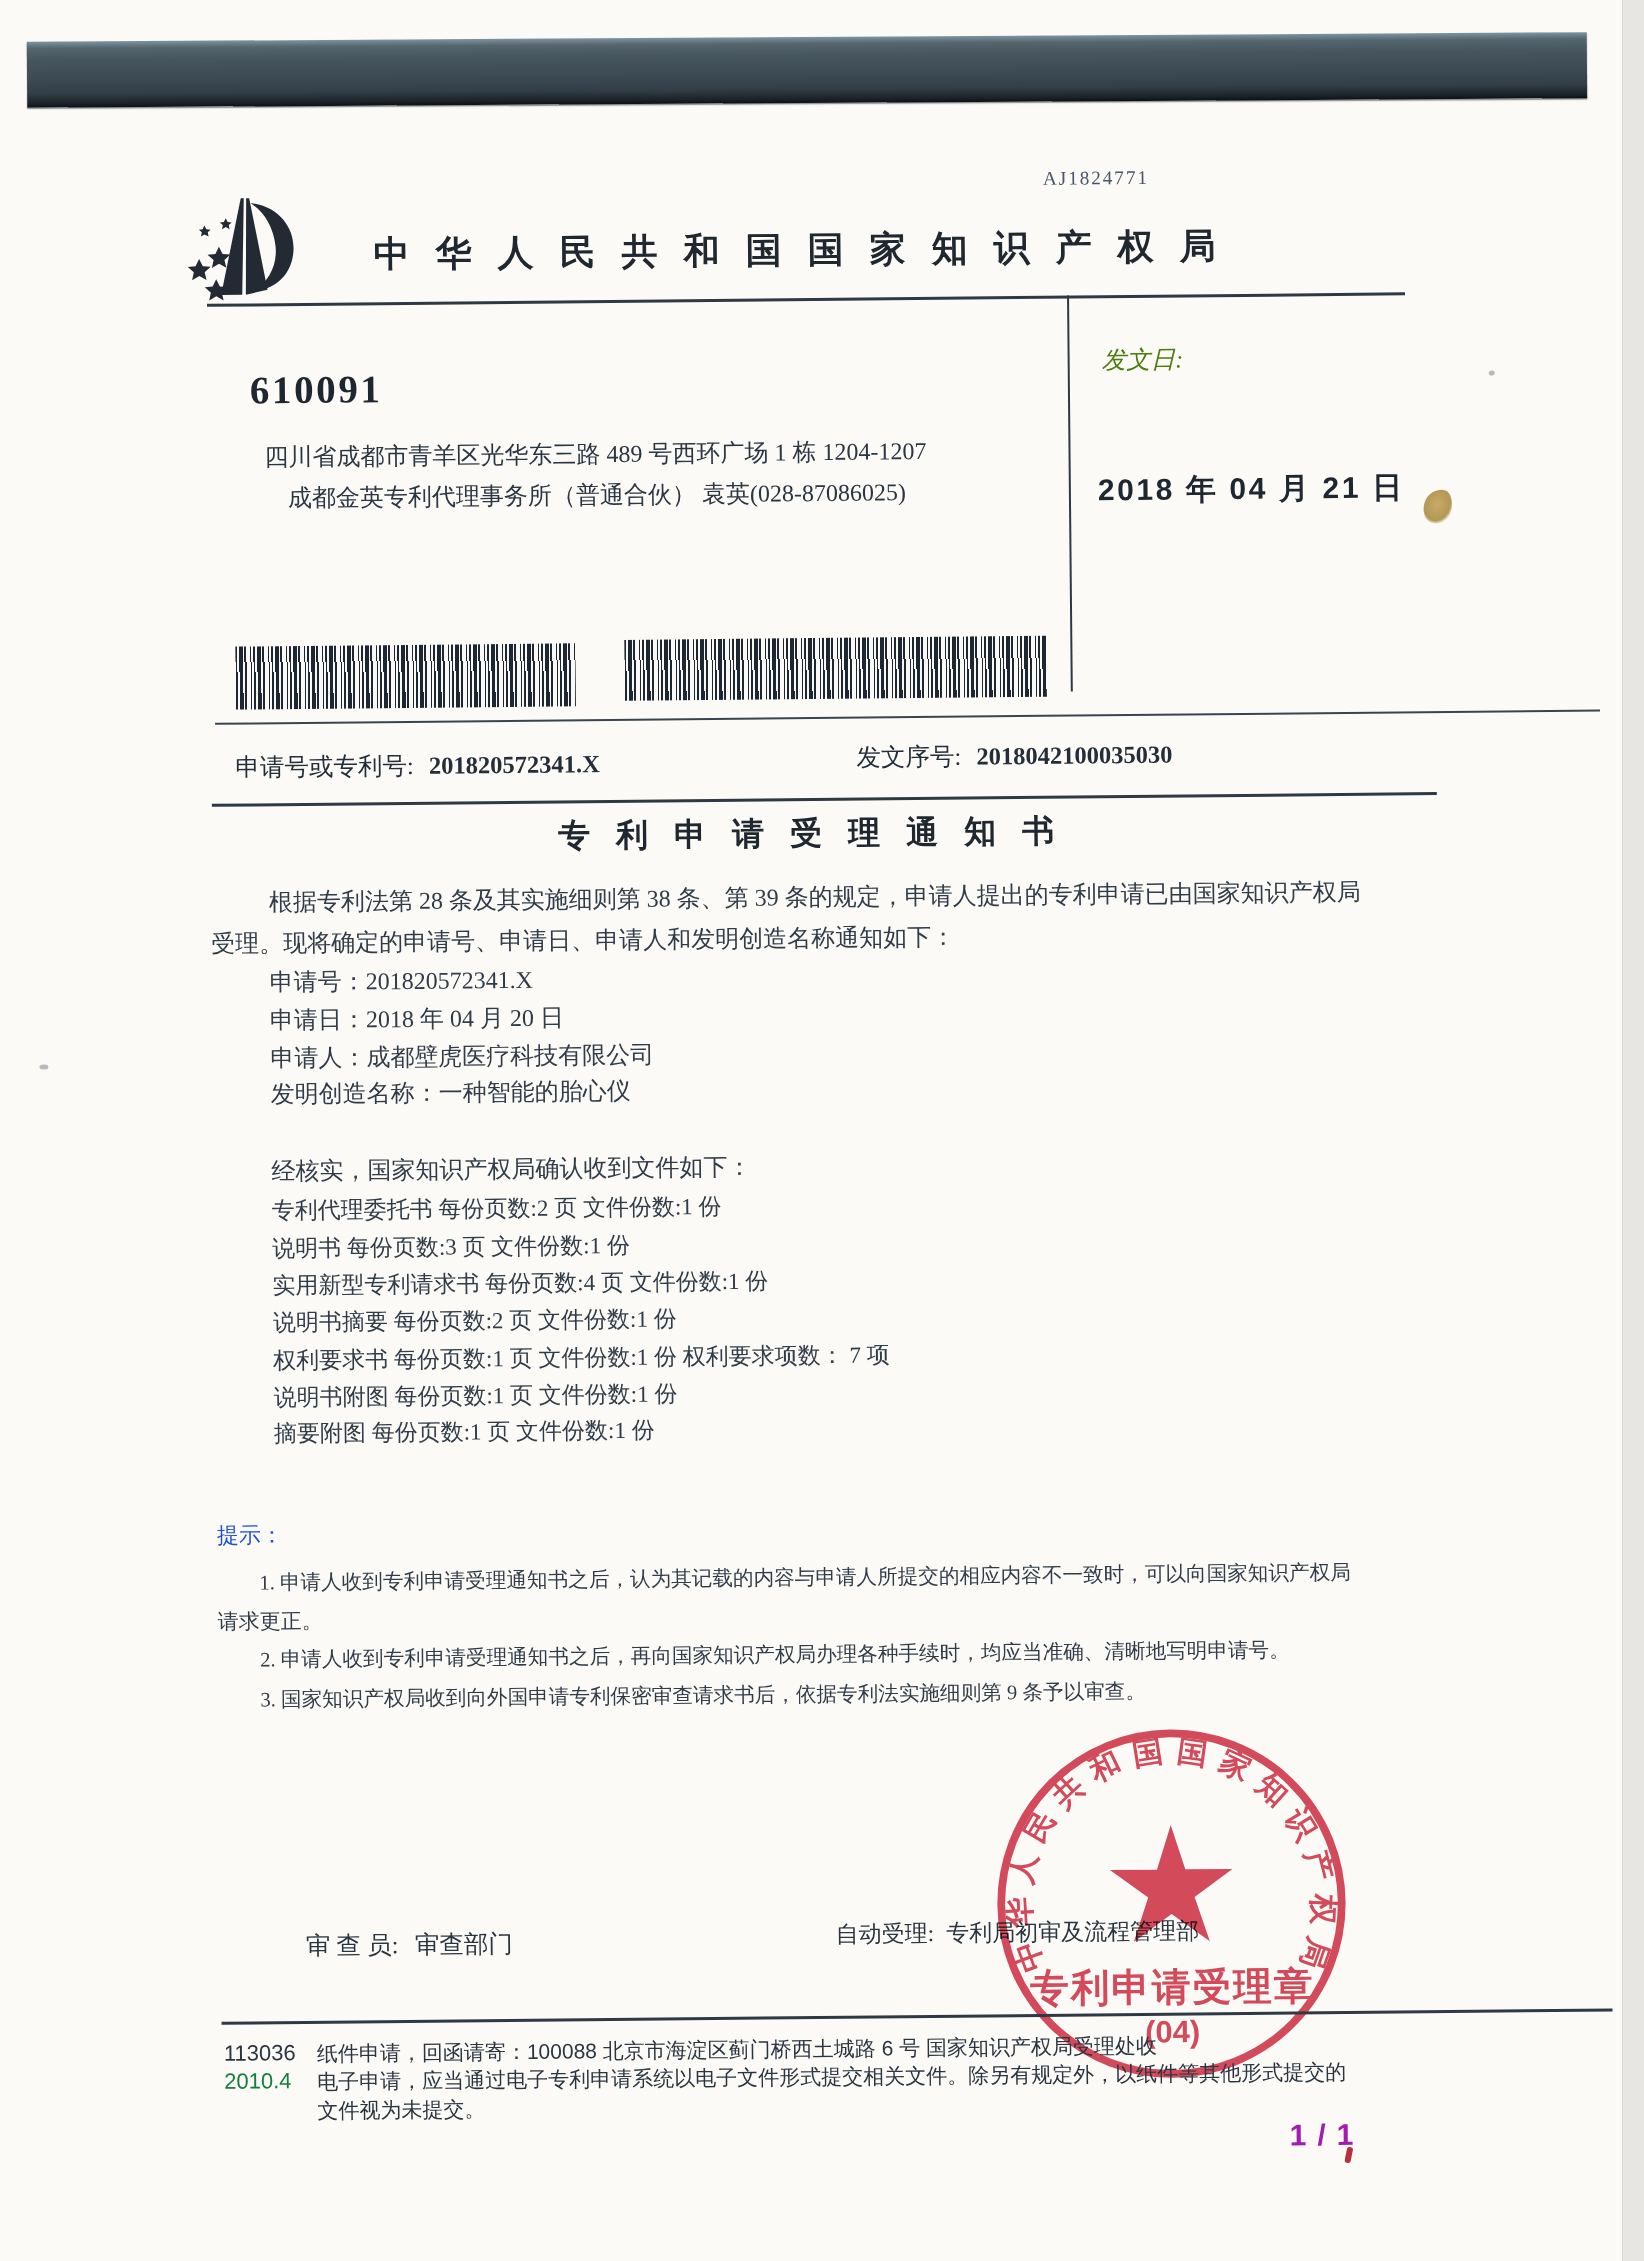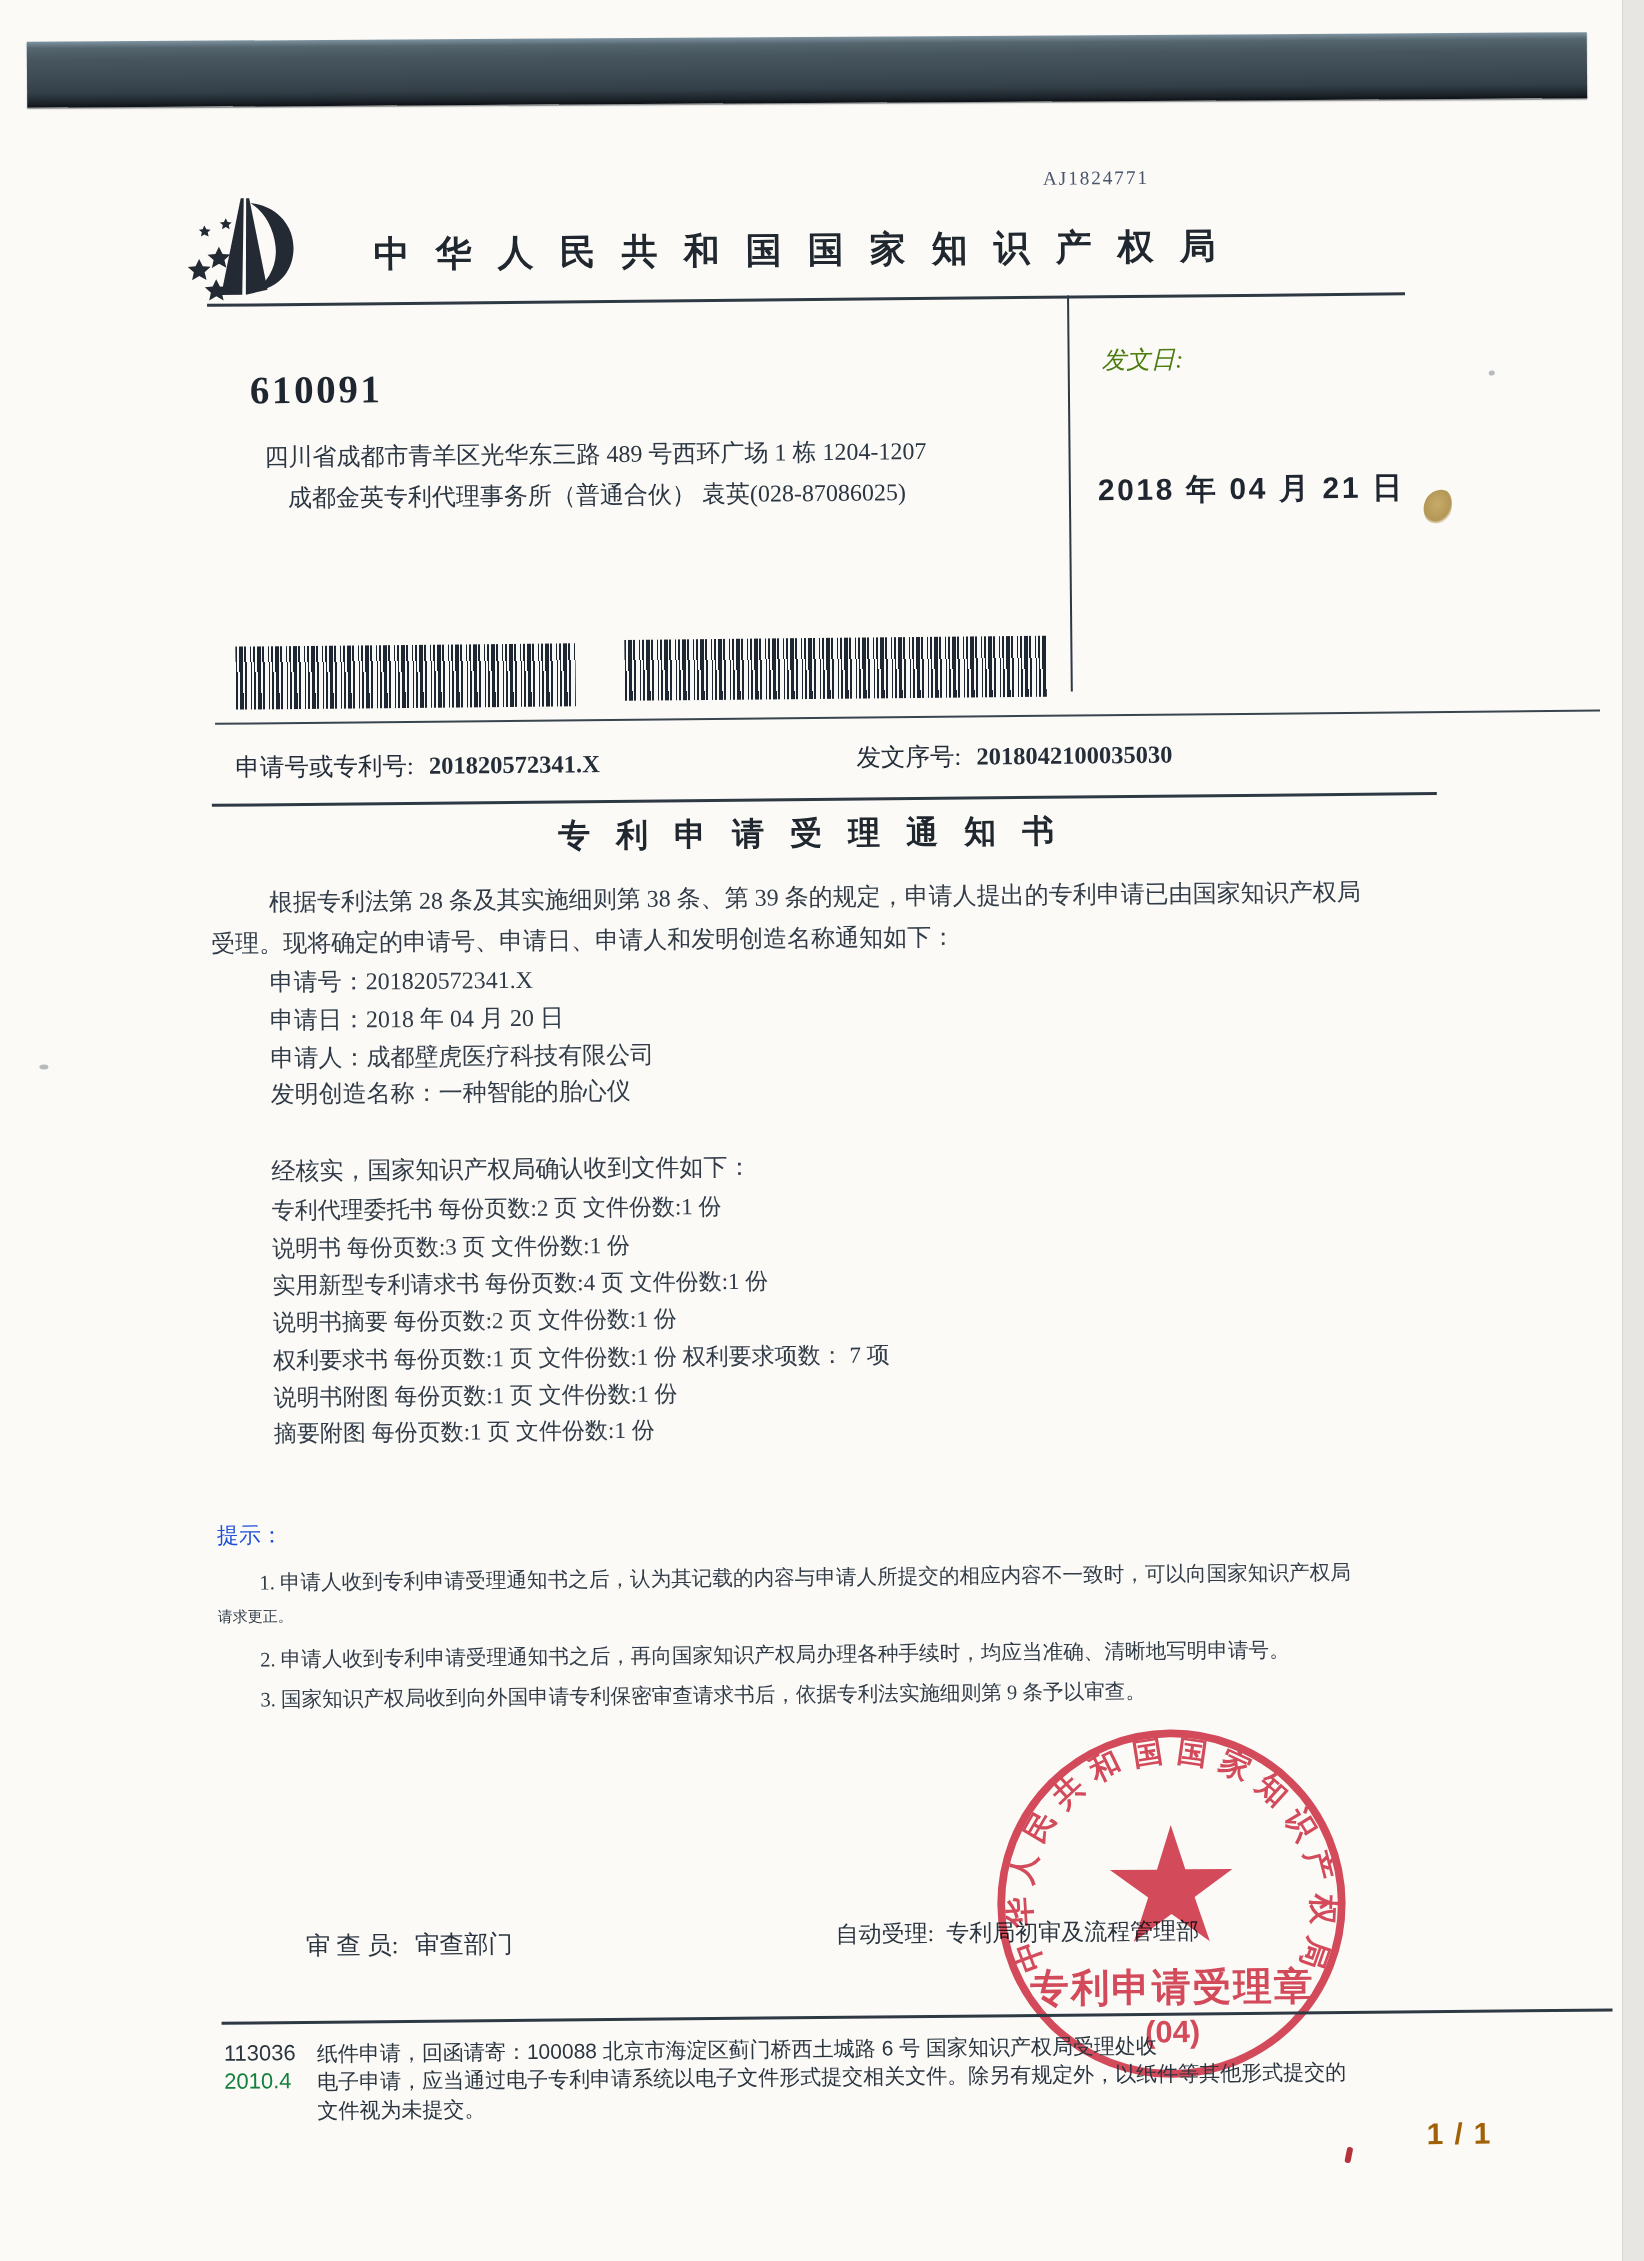--- a/index.html
+++ b/index.html
@@ -117,21 +117,21 @@
     <div class="abs label" style="left:271px;top:1190px;font-size:23px;">专利代理委托书  每份页数:2 页  文件份数:1 份</div>
     <div class="abs label" style="left:271px;top:1228px;font-size:23px;">说明书  每份页数:3 页  文件份数:1 份</div>
     <div class="abs label" style="left:271px;top:1265px;font-size:23px;">实用新型专利请求书  每份页数:4 页  文件份数:1 份</div>
     <div class="abs label" style="left:271px;top:1302px;font-size:23px;">说明书摘要  每份页数:2 页  文件份数:1 份</div>
     <div class="abs label" style="left:271px;top:1340px;font-size:23px;">权利要求书  每份页数:1 页  文件份数:1 份  权利要求项数：  7 项</div>
     <div class="abs label" style="left:271px;top:1377px;font-size:23px;">说明书附图  每份页数:1 页  文件份数:1 份</div>
     <div class="abs label" style="left:271px;top:1413px;font-size:23px;">摘要附图  每份页数:1 页  文件份数:1 份</div>
 
     <div class="abs label" style="left:213px;top:1515px;font-size:22px;color:#1d4ed8;">提示：</div>
     <div class="abs label" style="left:255px;top:1563px;font-size:20.6px;">1. 申请人收到专利申请受理通知书之后，认为其记载的内容与申请人所提交的相应内容不一致时，可以向国家知识产权局</div>
-    <div class="abs label" style="left:213px;top:1602px;font-size:15px;">请求更正。</div>
+    <div class="abs label" style="left:213px;top:1602px;font-size:21px;">请求更正。</div>
     <div class="abs label" style="left:255px;top:1640px;font-size:20.6px;">2. 申请人收到专利申请受理通知书之后，再向国家知识产权局办理各种手续时，均应当准确、清晰地写明申请号。</div>
     <div class="abs label" style="left:255px;top:1680px;font-size:20.6px;">3. 国家知识产权局收到向外国申请专利保密审查请求书后，依据专利法实施细则第 9 条予以审查。</div>
 
     <div class="abs label" style="left:298px;top:1924px;font-size:24.5px;color:#2b3540;">
       <span>审 查 员:</span>
       <span style="margin-left:10.3px;">审查部门</span>
     </div>
     <div class="abs label" style="left:828px;top:1919px;font-size:23px;color:#2b3540;">
       <span>自动受理:</span>
       <span style="margin-left:6.4px;">专利局初审及流程管理部</span>
@@ -151,21 +151,21 @@
         <text x="290" y="505" text-anchor="middle" font-family="Liberation Sans, DejaVu Sans, sans-serif" font-size="48" font-weight="bold" fill="#cf3a4c">(04)</text>
       </svg>
     </div>
 
     <div class="abs hline" style="left:213px;top:2016px;width:1391px;"></div>
     <div class="abs sans label" style="left:215px;top:2035px;font-size:22px;color:#2b3540;">113036</div>
     <div class="abs sans label" style="left:215px;top:2063px;font-size:22px;color:#15803d;">2010.4</div>
     <div class="abs sans label" style="left:308px;top:2035px;font-size:21px;color:#2b3540;">纸件申请，回函请寄：100088  北京市海淀区蓟门桥西土城路 6 号  国家知识产权局受理处收</div>
     <div class="abs sans label" style="left:308px;top:2063px;font-size:21px;color:#2b3540;">电子申请，应当通过电子专利申请系统以电子文件形式提交相关文件。除另有规定外，以纸件等其他形式提交的</div>
     <div class="abs sans label" style="left:308px;top:2092px;font-size:21px;color:#2b3540;">文件视为未提交。</div>
-    <div class="abs sans label" style="left:1417px;top:2123px;font-size:30px;font-weight:bold;color:#a16207;letter-spacing:1.3px;">1 / 1</div>
+    <div class="abs sans label" style="left:1280px;top:2123px;font-size:30px;font-weight:bold;color:#a21caf;letter-spacing:1.3px;">1 / 1</div>
 
     <div id="smudge" class="abs"></div>
     <div id="red-mark" class="abs"></div>
     <div class="speck abs" style="left:1496px;top:377px;width:6.4px;height:5.2px;"></div>
     <div class="speck abs" style="left:40px;top:1057px;width:9px;height:5.2px;"></div>
 
   </div>
 </div>
 
 

